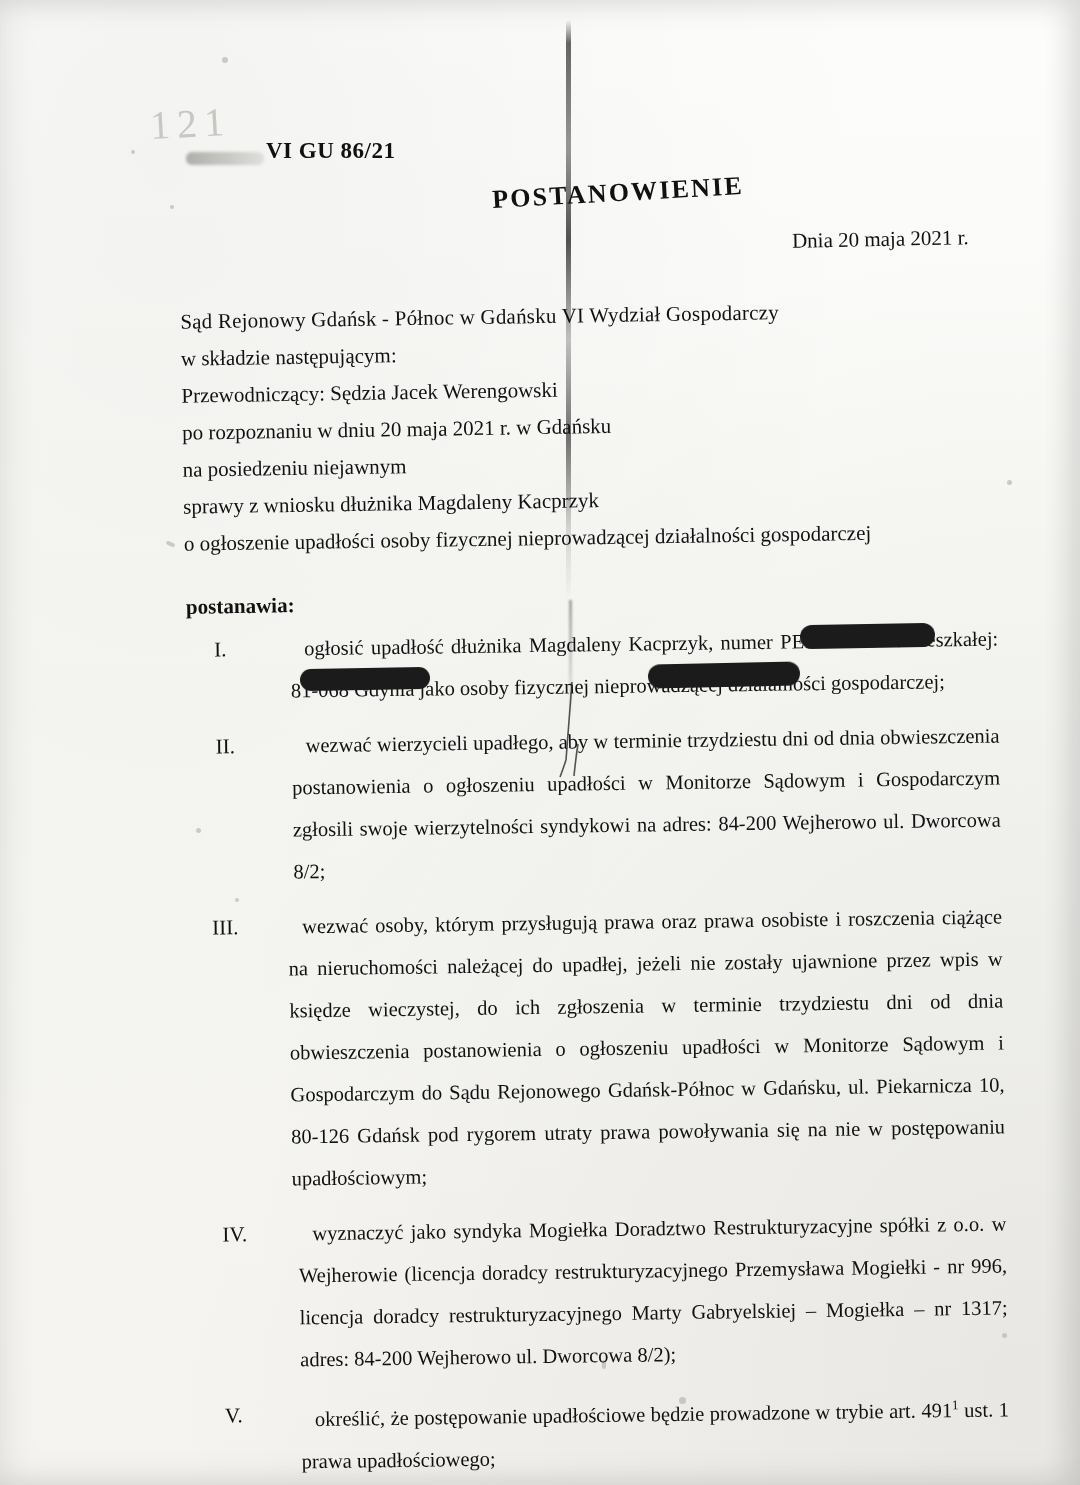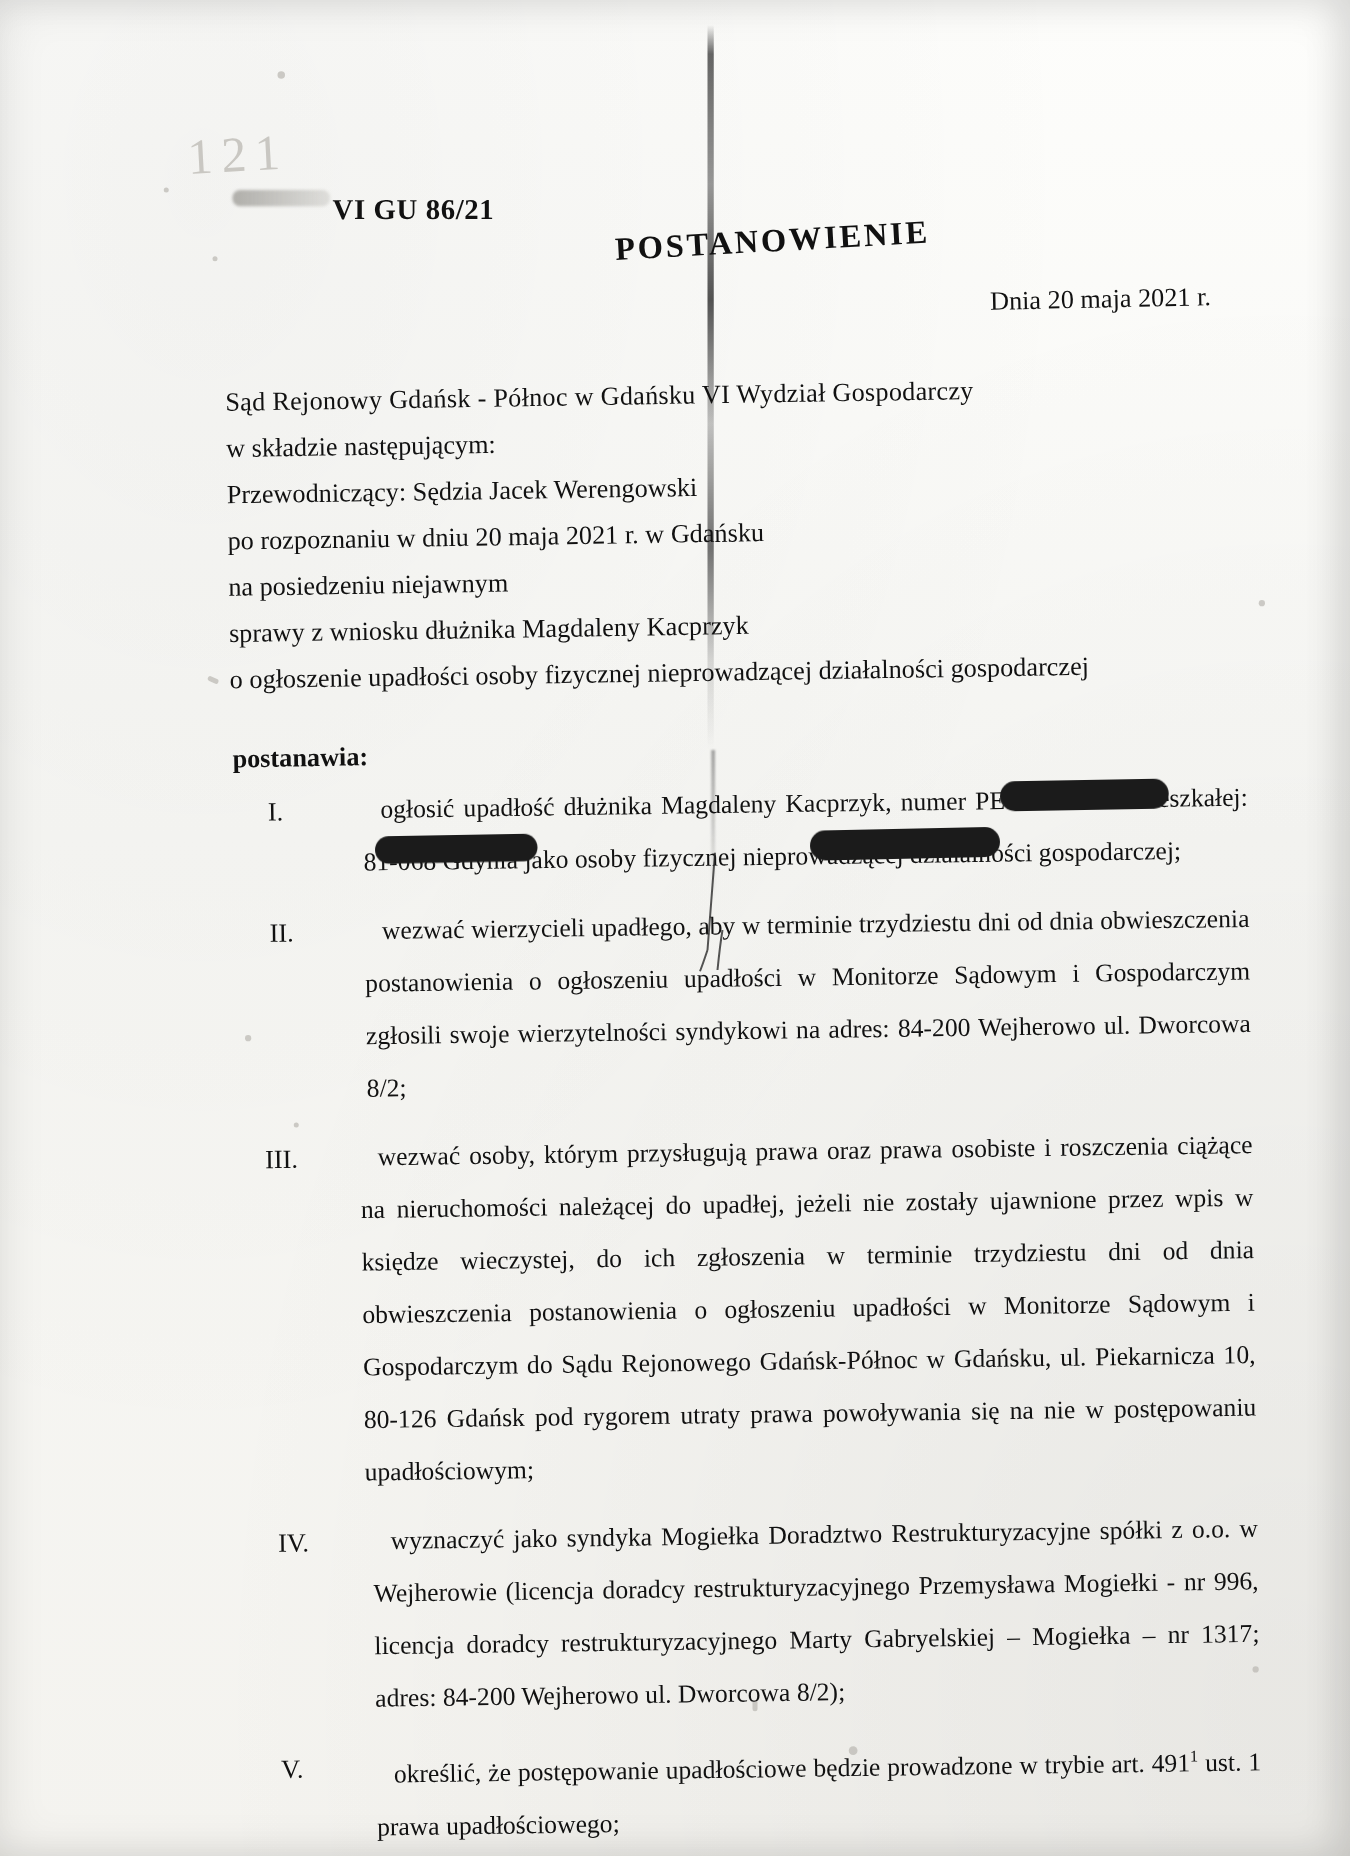--- a/index.html
+++ b/index.html
@@ -91,21 +91,21 @@
     height: 13px;
     background: linear-gradient(90deg, rgba(120,118,112,0.55), rgba(160,158,152,0.25));
     border-radius: 6px;
     filter: blur(1.4px);
   }
 
   
   .case-no {
     position: absolute;
     left: 266px;
-    top: 155px;
+    top: 138px;
     font-size: 23px;
     font-weight: bold;
     letter-spacing: 0.5px;
   }
   .title {
     position: absolute;
     left: 492px;
     top: 178px;
     font-size: 26px;
     font-weight: bold;

